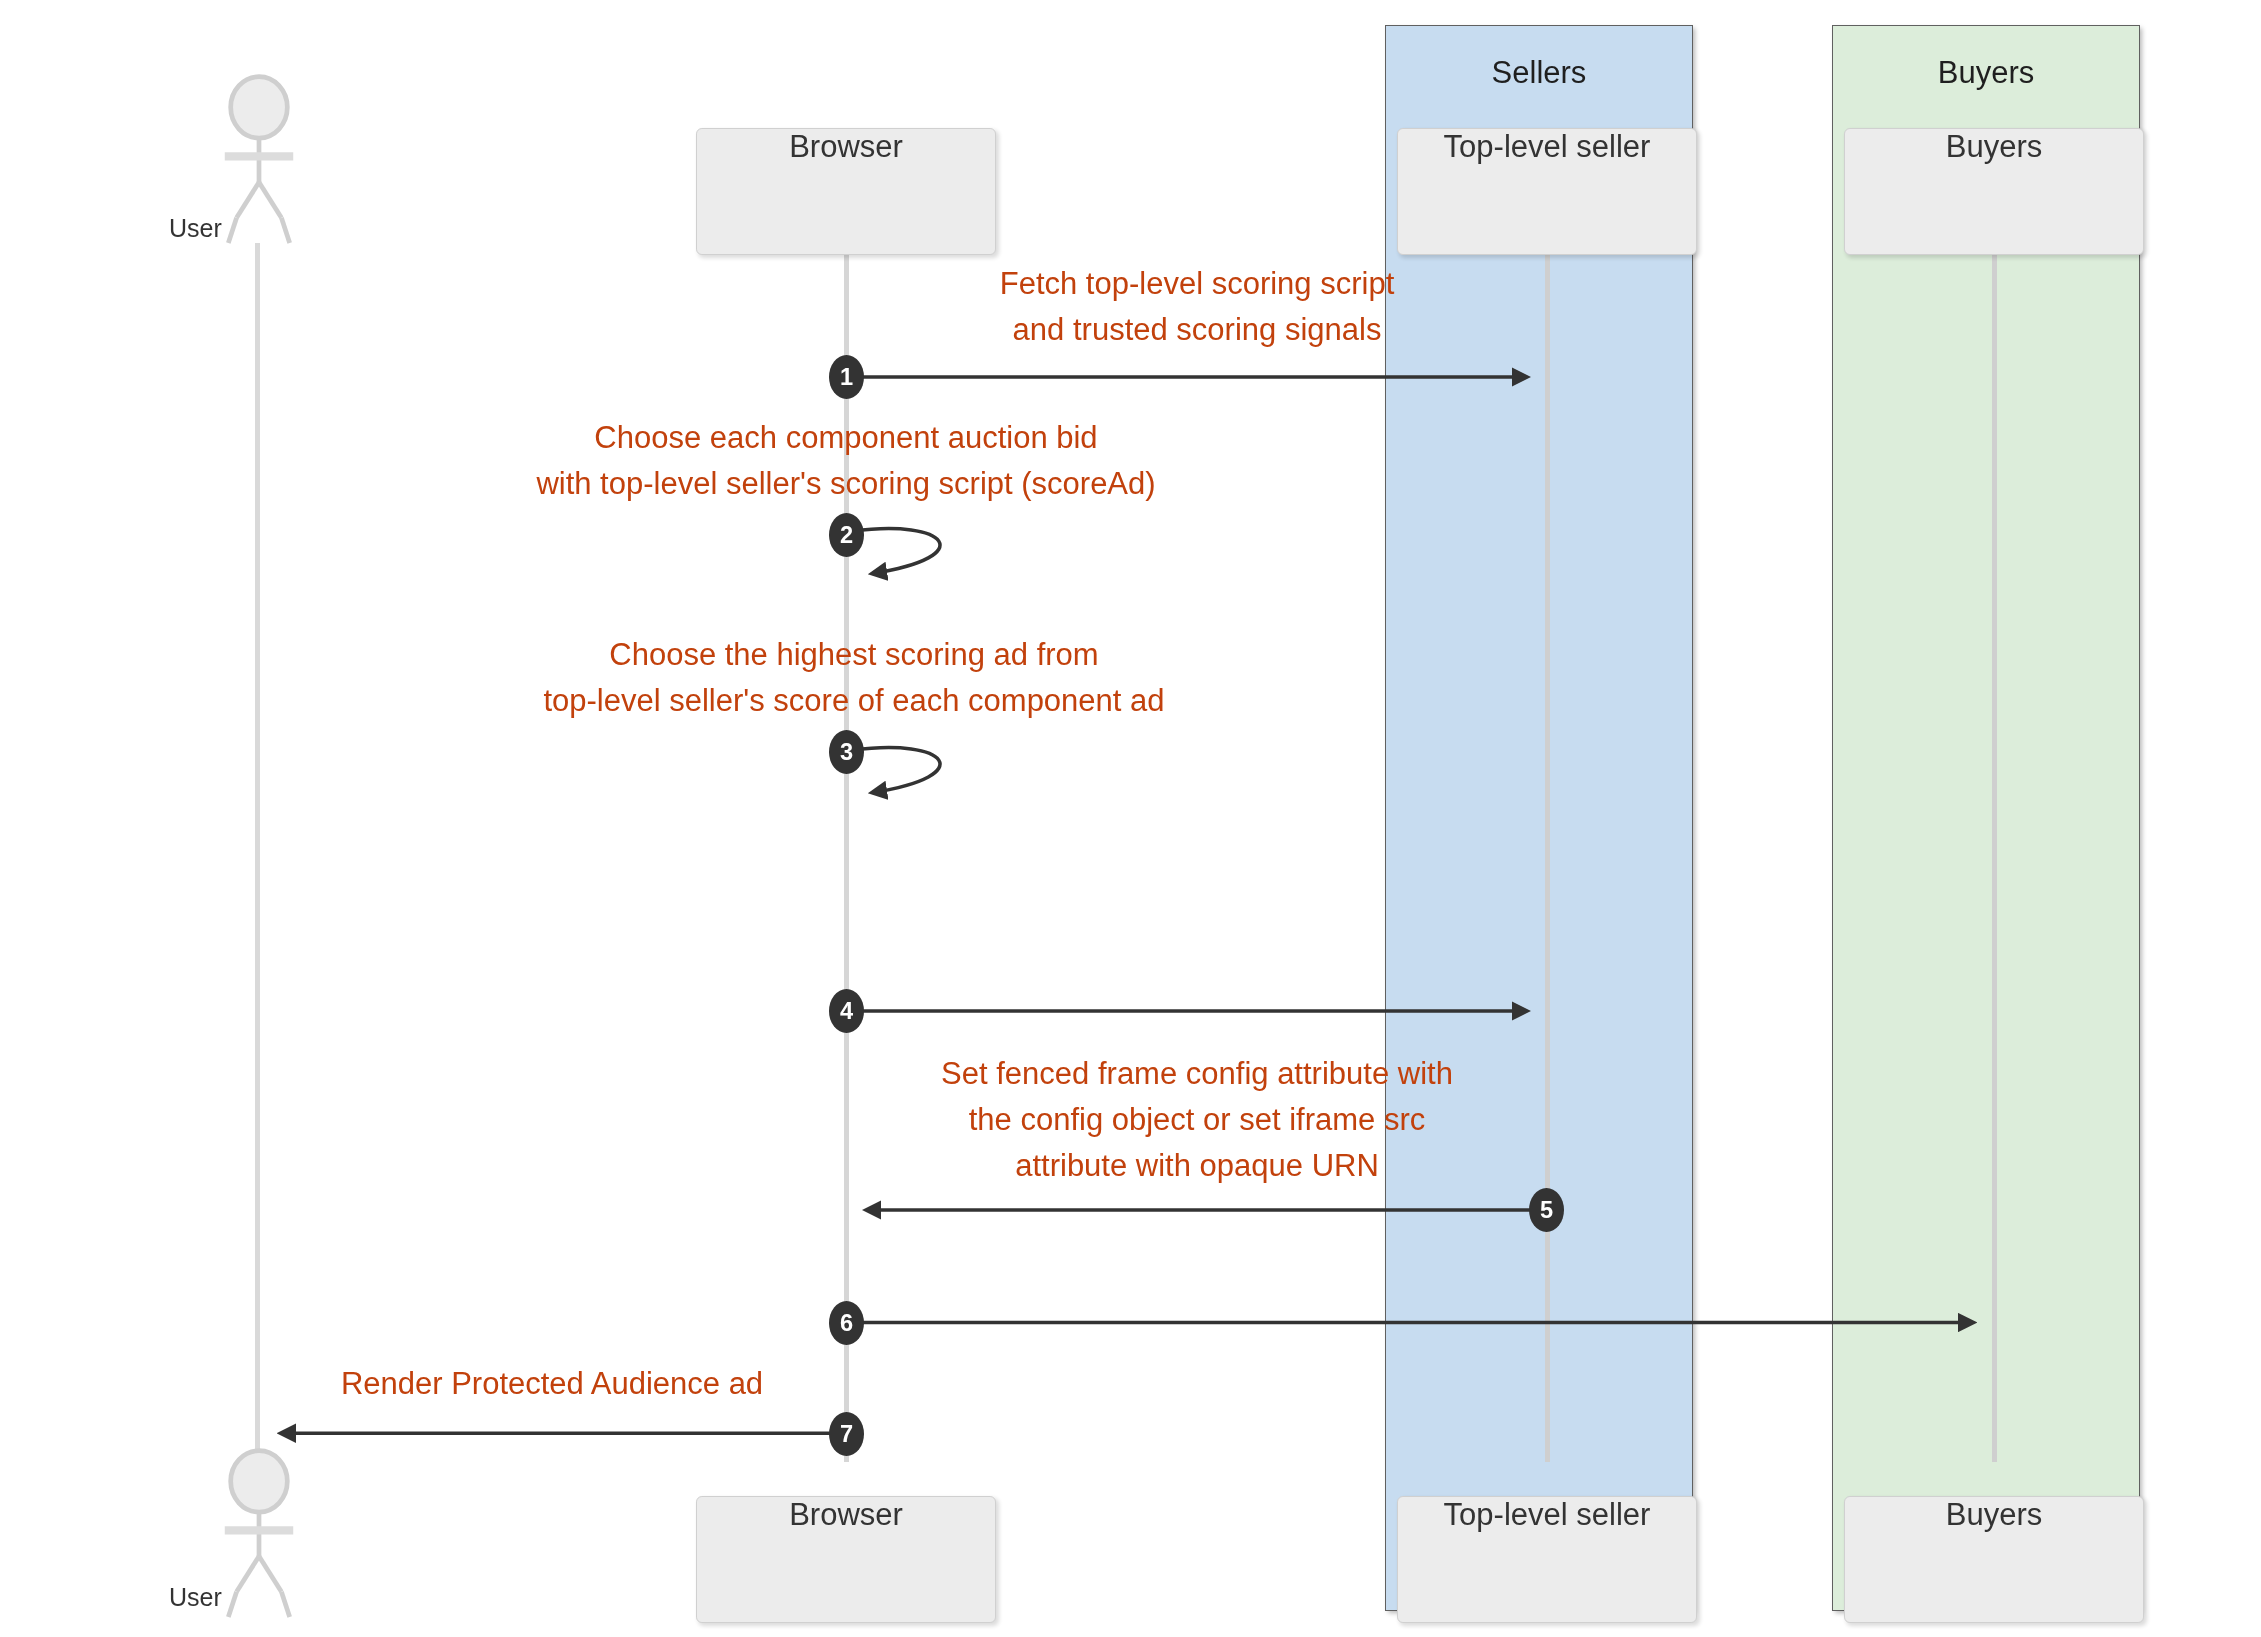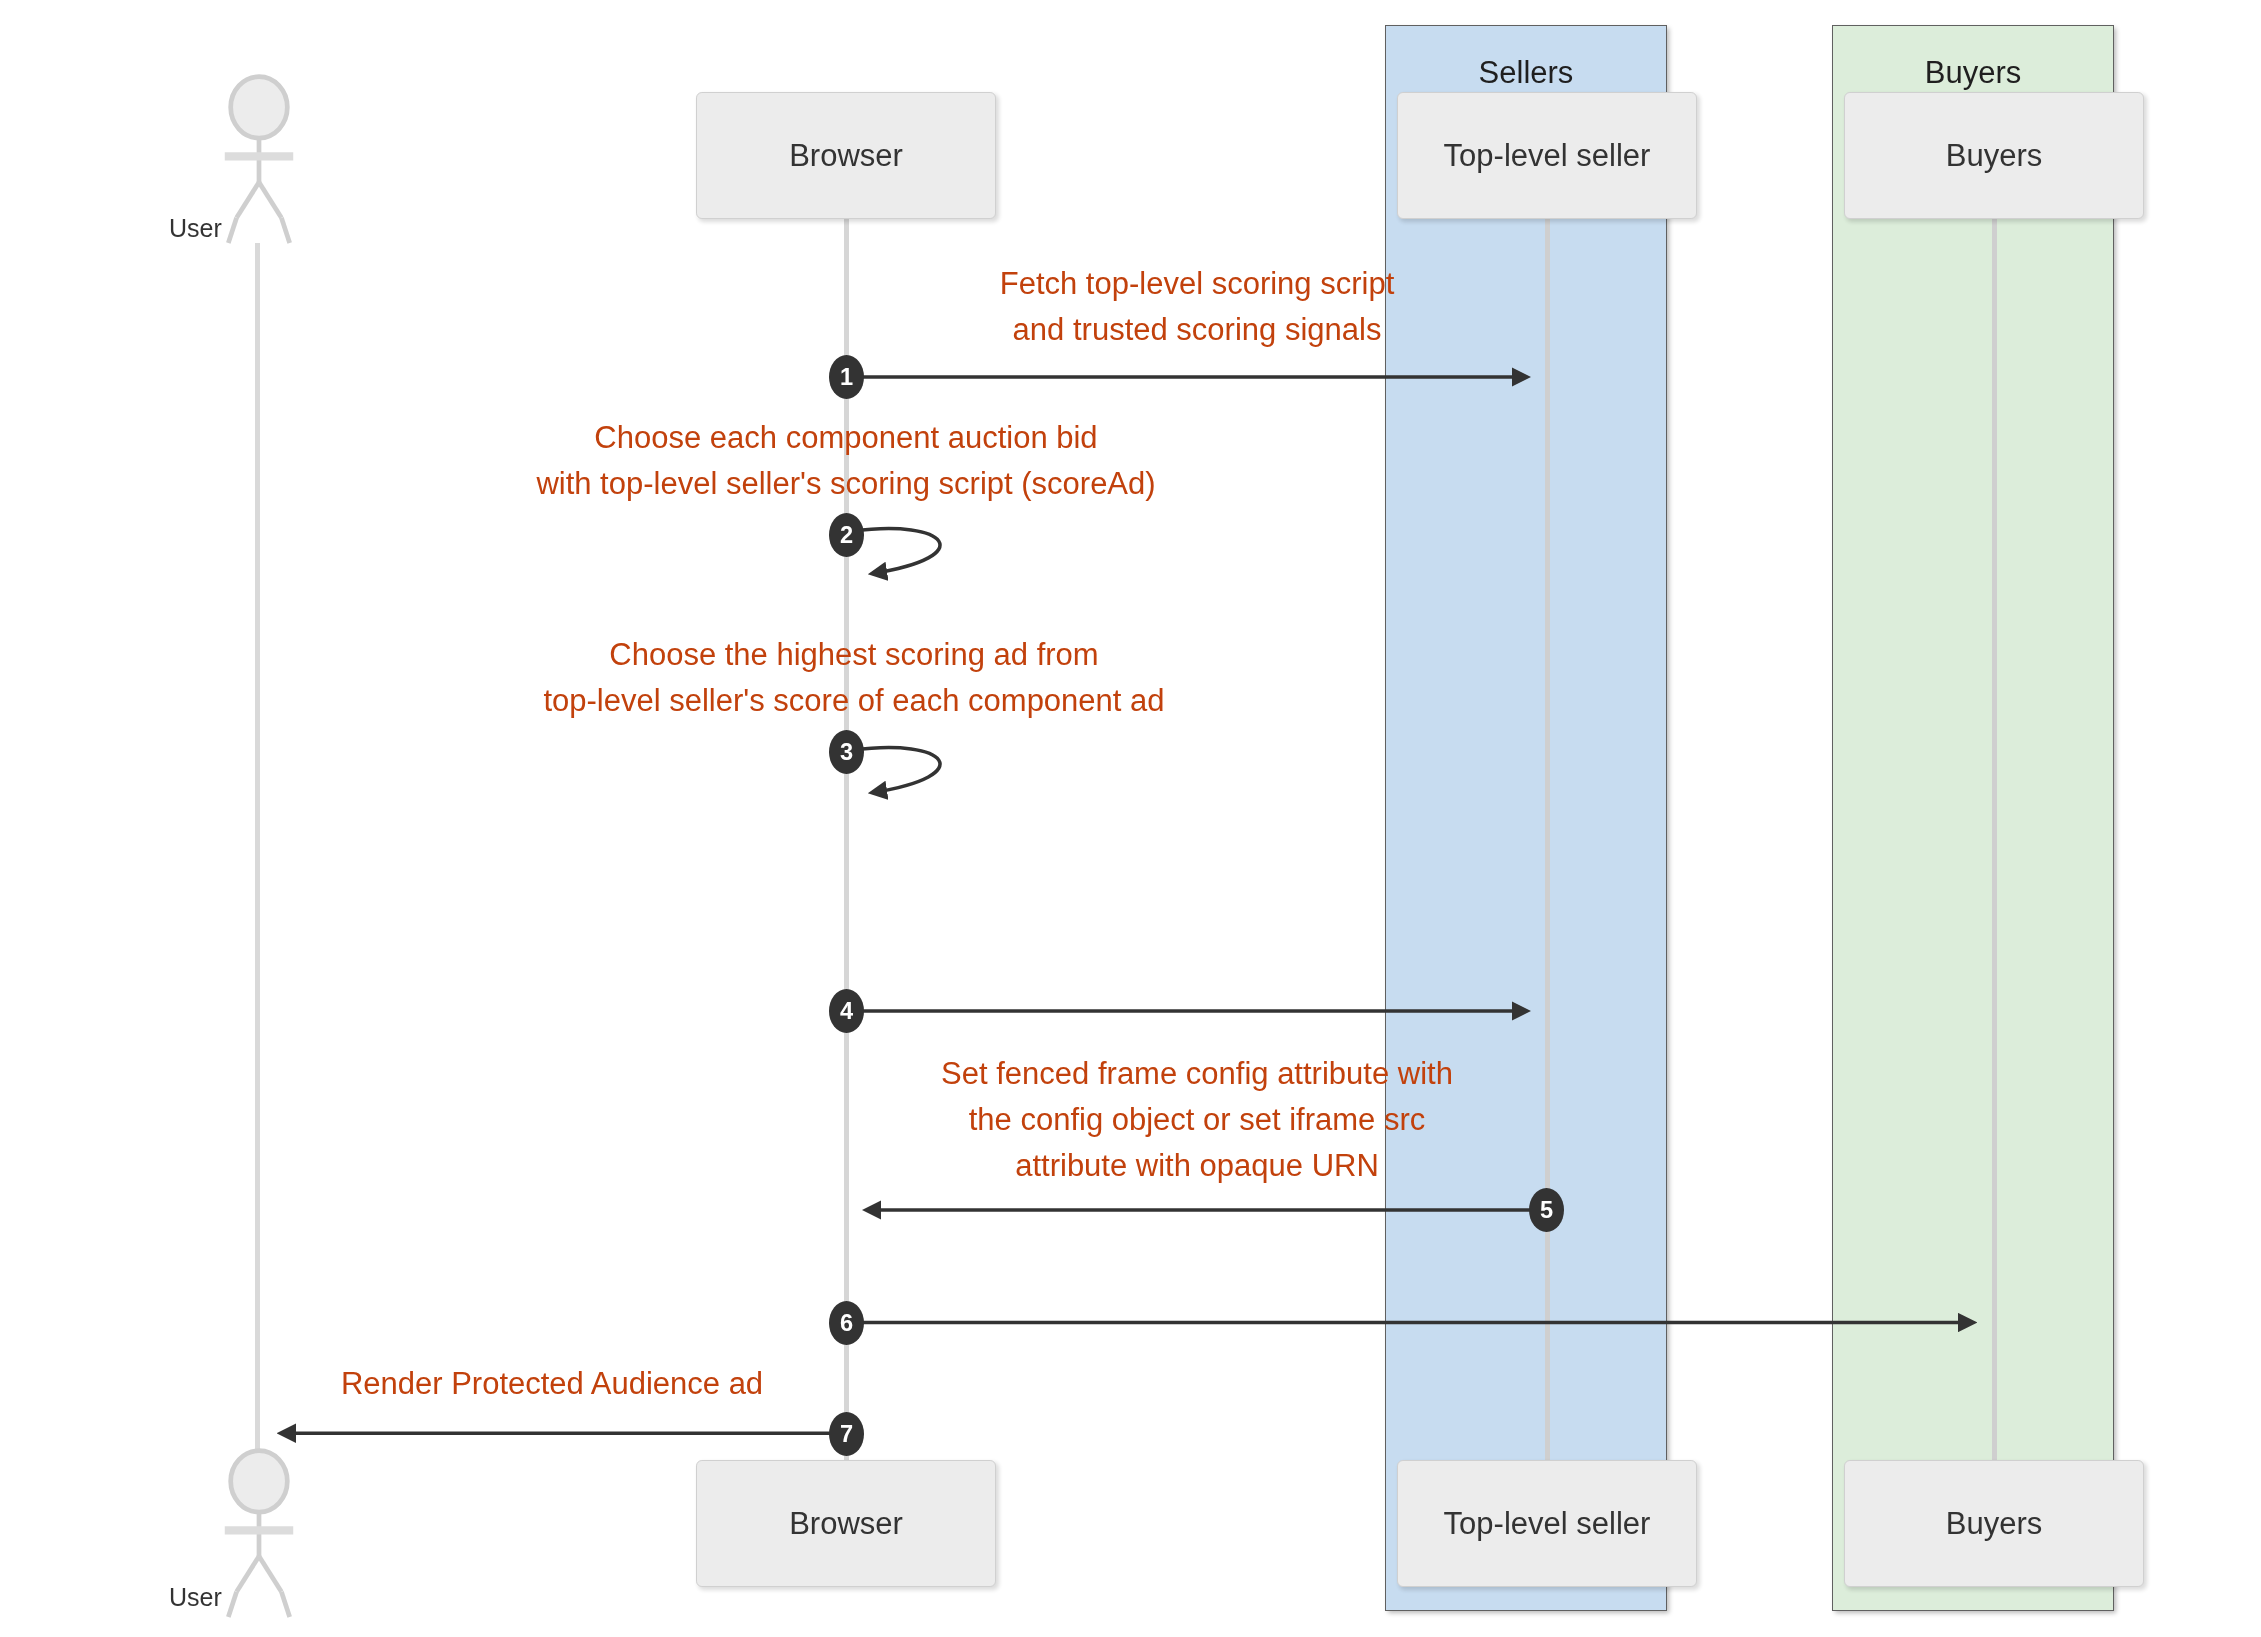--- a/index.html
+++ b/index.html
@@ -1,40 +1,40 @@
 <!DOCTYPE html>
 <html style="font-size:9.4px"><head>
 <meta charset="utf-8">
 <style>
   html,body { margin:0; padding:0; background:#ffffff; }
   body { width:2261px; height:1637px; font-family:"Liberation Sans","DejaVu Sans",sans-serif; }
   .diagram { position:relative; width:2261px; height:1637px; overflow:hidden; background:#fff; }
 
   
-  .group { position:absolute; top:25px; height:1586px; width:282px;
+  .group { position:absolute; top:25px; height:1586px; width:308px;
            border:1.8px solid #606060; box-sizing:border-box;
            box-shadow:2.9px 2.9px 4.7px rgba(0,0,0,0.28); }
   .group-sellers { left:1385px; background:#c7dcf0; }
   .group-buyers  { left:1832px; background:#dcedda; }
   .group-label { position:absolute; top:29.4px; left:0; right:0; text-align:center;
                  font-size:31px; color:#1f1f1f; }
 
   
   .lifeline { position:absolute; width:4.7px; background:#d6d6d6; }
   .ll-user    { left:255px;  top:243px; height:1208px; background:#d9d9d9; }
   .ll-browser { left:844px; top:218px; height:1244px; }
   .ll-seller  { left:1545px; top:218px; height:1244px; background:#cfcfcf; }
   .ll-buyers  { left:1992px; top:218px; height:1244px; background:#cfcfcf; }
 
   
   .pbox { position:absolute; width:300px; height:127px; box-sizing:border-box;
           background:#ececec; border:1.8px solid #d0d0d0; border-radius:5.9px;
           box-shadow:2.4px 2.9px 4.7px rgba(0,0,0,0.14);
-          display:flex; align-items:center; justify-content:center;
-          font-size:31px; color:#333; }
+          display:flex; align-items:flex-start; justify-content:center;
+          font-size:31px; color:#333;margin-top:36px; }
   .pb-browser-top    { left:696px; top:92px; }
   .pb-seller-top     { left:1397px; top:92px; }
   .pb-buyers-top     { left:1844px; top:92px; }
   .pb-browser-bottom { left:696px; top:1460px; }
   .pb-seller-bottom  { left:1397px; top:1460px; }
   .pb-buyers-bottom  { left:1844px; top:1460px; }
 
   
   .actor { position:absolute; width:130px; height:177px; }
   .actor-top    { left:194px; top:69px; }

